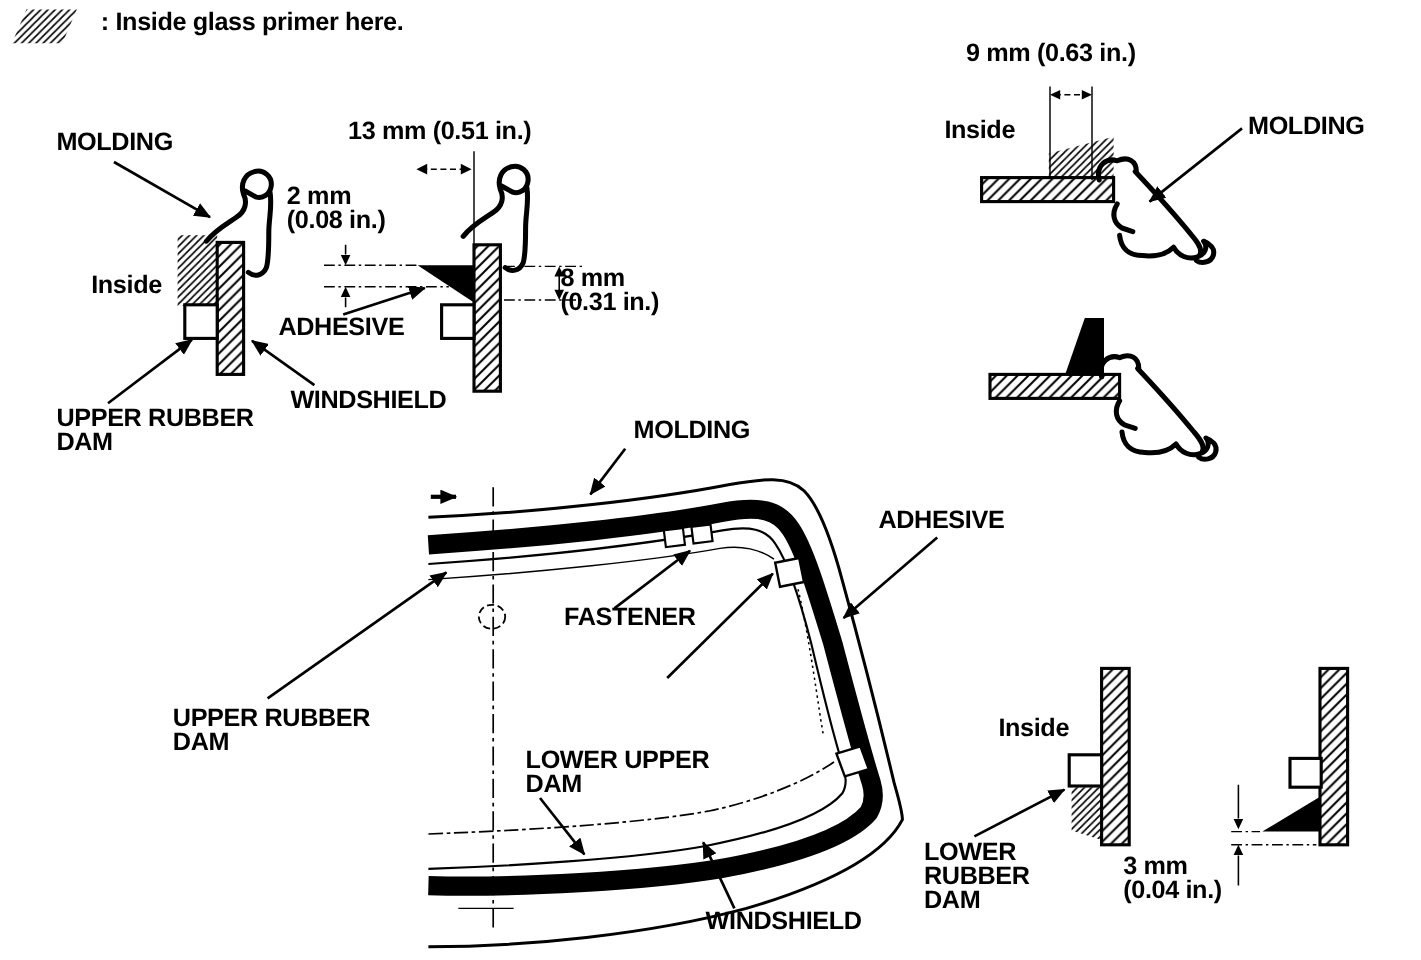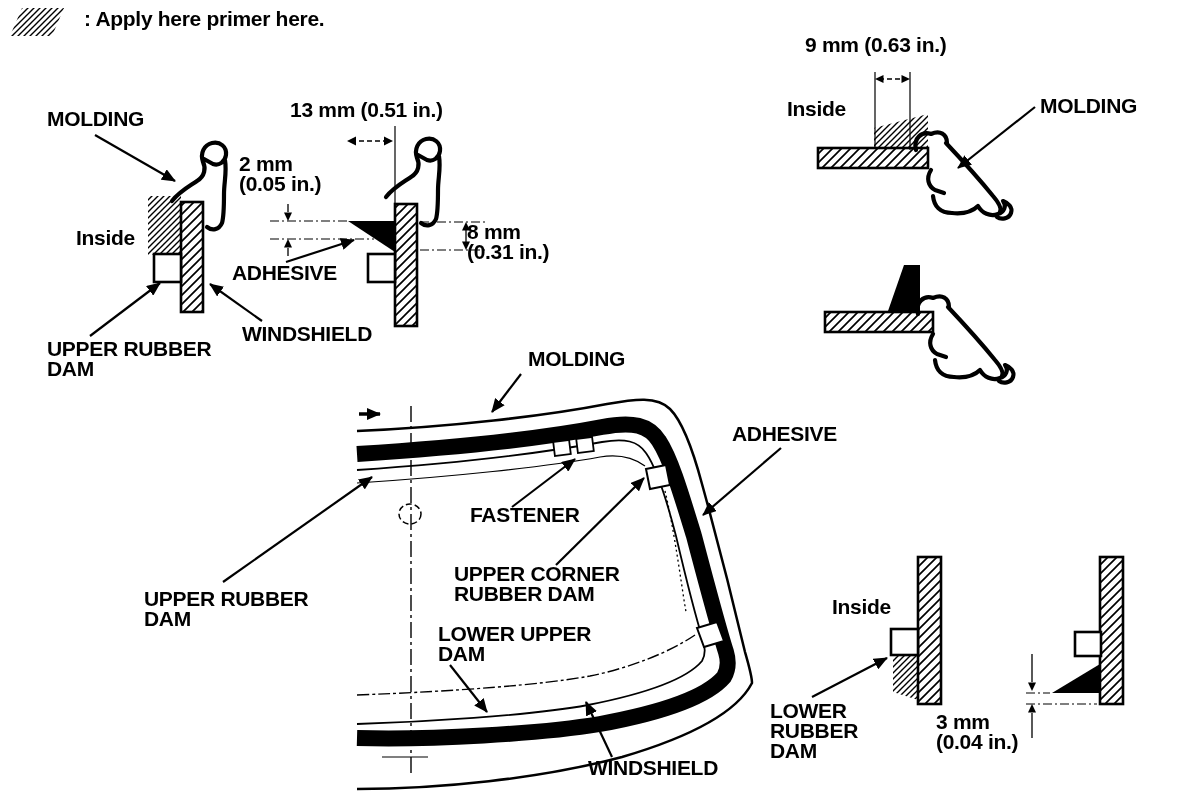--- a/index.html
+++ b/index.html
@@ -130,40 +130,38 @@
     <rect class="glass" x="1100" y="557" width="23" height="147"></rect>
     <rect class="dam" x="1075" y="632" width="26" height="24"></rect>
     <polygon class="fillb" points="1052,693 1100,664 1100,693"></polygon>
     <path class="clt" d="M1026 693 L1050 693 M1026 704 L1097 704"></path>
     <path class="dimsl" d="M1032 654 L1032 682 M1032 738 L1032 713"></path>
     <polygon class="fillb" points="1032,691 1028,682.5 1036,682.5"></polygon>
     <polygon class="fillb" points="1032,704 1028,712.5 1036,712.5"></polygon>
   </g>
 </svg>
 
-<div class="lbl" style="left:84px;top:9px">: Apply here primer here.</div>
+<div class="lbl" style="left:84px;top:9px">: Inside glass primer here.</div>
 <div class="lbl" style="left:47px;top:109px">MOLDING</div>
 <div class="lbl" style="left:76px;top:228px">Inside</div>
 <div class="lbl" style="left:239px;top:154px">2 mm
-(0.05 in.)</div>
+(0.08 in.)</div>
 <div class="lbl" style="left:290px;top:100px">13 mm (0.51 in.)</div>
 <div class="lbl" style="left:232px;top:263px">ADHESIVE</div>
 <div class="lbl" style="left:47px;top:339px">UPPER RUBBER
 DAM</div>
 <div class="lbl" style="left:242px;top:324px">WINDSHIELD</div>
 <div class="lbl" style="left:467px;top:222px">8 mm
 (0.31 in.)</div>
 <div class="lbl" style="left:805px;top:35px">9 mm (0.63 in.)</div>
 <div class="lbl" style="left:787px;top:99px">Inside</div>
 <div class="lbl" style="left:1040px;top:96px">MOLDING</div>
 <div class="lbl" style="left:528px;top:349px">MOLDING</div>
 <div class="lbl" style="left:732px;top:424px">ADHESIVE</div>
 <div class="lbl" style="left:470px;top:505px">FASTENER</div>
-<div class="lbl" style="left:454px;top:564px">UPPER CORNER
-RUBBER DAM</div>
 <div class="lbl" style="left:438px;top:624px">LOWER UPPER
 DAM</div>
 <div class="lbl" style="left:144px;top:589px">UPPER RUBBER
 DAM</div>
 <div class="lbl" style="left:588px;top:758px">WINDSHIELD</div>
 <div class="lbl" style="left:832px;top:597px">Inside</div>
 <div class="lbl" style="left:770px;top:701px">LOWER
 RUBBER
 DAM</div>
 <div class="lbl" style="left:936px;top:712px">3 mm

